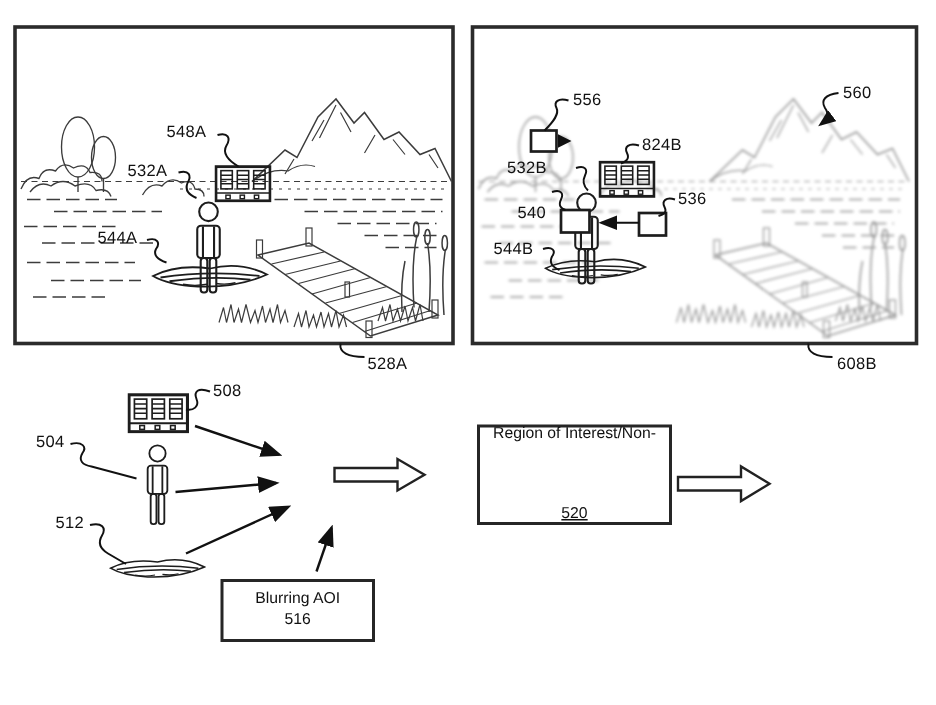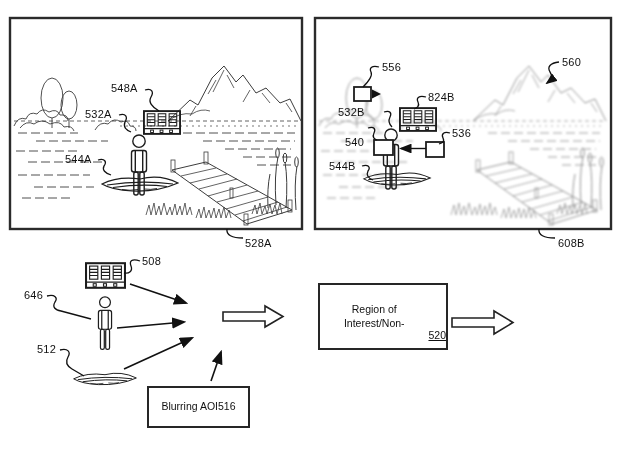--- a/index.html
+++ b/index.html
@@ -1,21 +1,21 @@
 <!DOCTYPE html>
 <html><head>
 <meta charset="utf-8">
 <style>
   html,body{margin:0;padding:0;background:#ffffff;}
   .stage{position:relative;width:624px;height:470px;background:#fff;
          font-family:"Liberation Sans",sans-serif;overflow:hidden;}
   .stage svg{position:absolute;left:0;top:0;}
   .ref{position:absolute;font-size:11px;color:#111;white-space:nowrap;letter-spacing:.2px;}
   .dbox{position:absolute;box-sizing:border-box;border:2px solid #262626;background:#fff;
-        display:flex;align-items:center;justify-content:center;
+        display:flex;flex-direction:column;align-items:center;justify-content:center;
         text-align:center;font-size:10.5px;color:#111;line-height:1.3;}
   .dbox .u{text-decoration:underline;margin-top:39px;}
   .blurred{filter:blur(1.1px);}
 </style>
 </head>
 <body>
 
 <div class="stage">
 
 <svg width="624" height="470" viewBox="0 0 624 470">
@@ -198,21 +198,21 @@
 <span class="ref" style="left:382px;top:61px">556</span>
 <span class="ref" style="left:562px;top:56px">560</span>
 <span class="ref" style="left:428px;top:91px">824B</span>
 <span class="ref" style="left:338px;top:106px">532B</span>
 <span class="ref" style="left:345px;top:136px">540</span>
 <span class="ref" style="left:452px;top:127px">536</span>
 <span class="ref" style="left:329px;top:160px">544B</span>
 <span class="ref" style="left:558px;top:237px">608B</span>
 
 <span class="ref" style="left:142px;top:255px">508</span>
-<span class="ref" style="left:24px;top:289px">646</span>
+<span class="ref" style="left:24px;top:289px">504</span>
 <span class="ref" style="left:37px;top:343px">512</span>
 
 <div class="dbox" style="left:147px;top:386px;width:103px;height:42px">
   <div>Blurring AOI</div>
   <div>516</div>
 </div>
 
 <div class="dbox" style="left:318px;top:283px;width:130px;height:67px">
   <div>Region of Interest/Non-</div>
   <div class="u">520</div>

